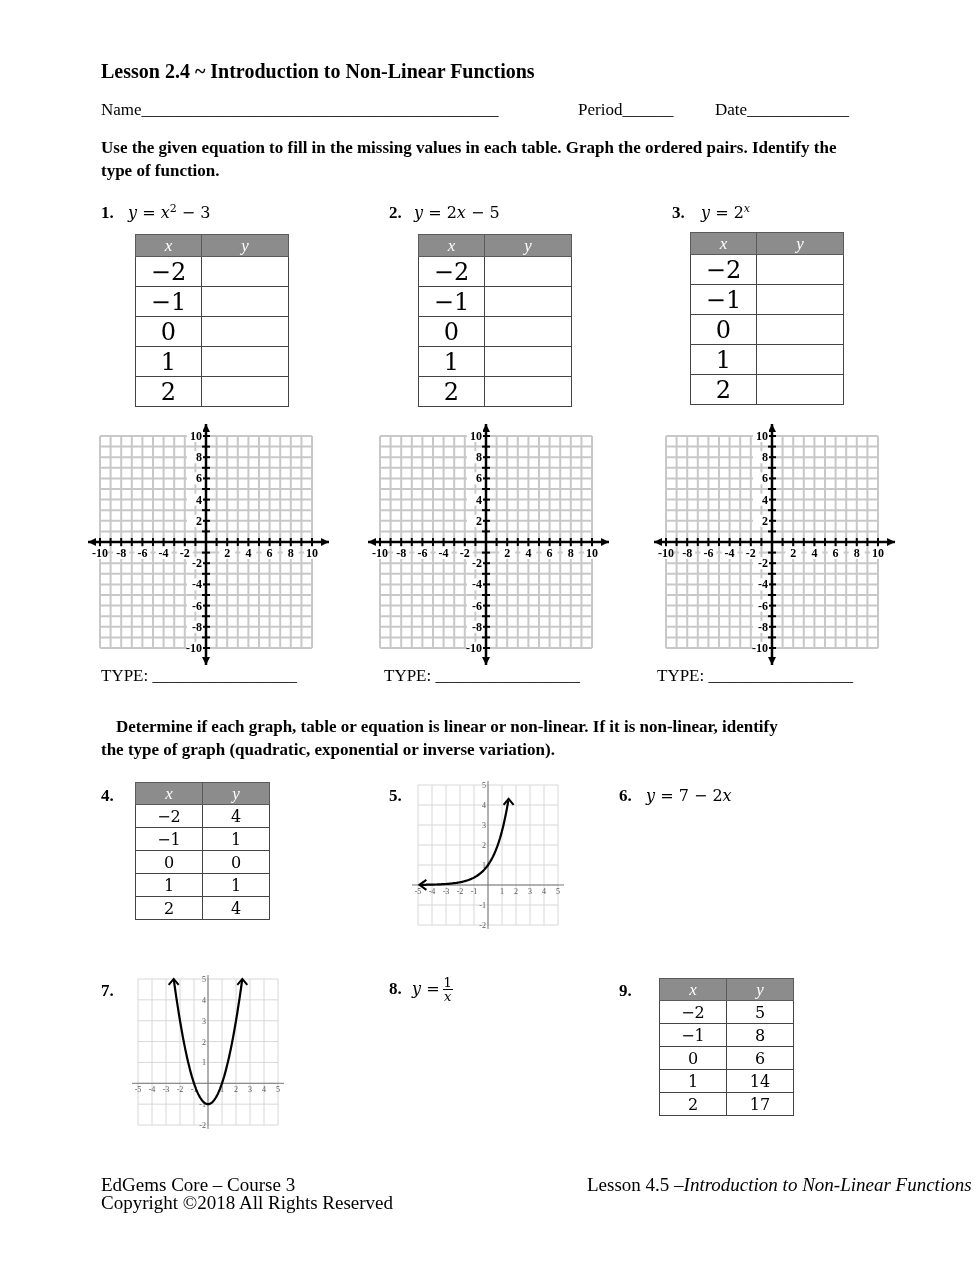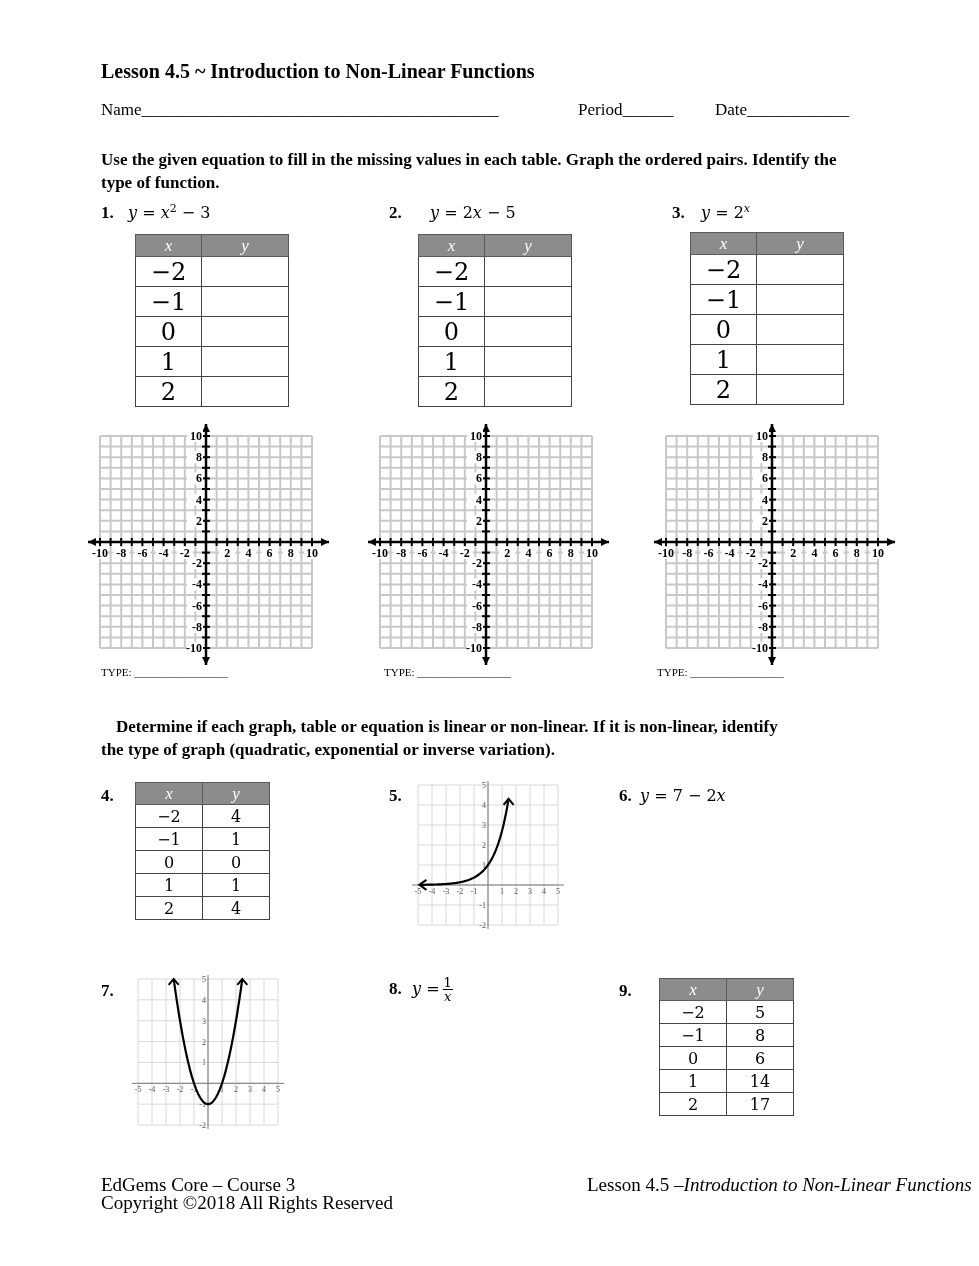--- a/index.html
+++ b/index.html
@@ -18,44 +18,44 @@
   table.t1 { border-collapse: collapse; position: absolute; }
   table.t1 th { background: #8c8c8c; color: #fff; font-style: italic; font-weight: normal; font-size: 17px; height: 22px; border: 1px solid #5a5a5a; font-family: "Liberation Serif", serif; }
   table.t1 td { border: 1px solid #444; height: 30px; font-size: 24px; text-align: center; font-family: "DejaVu Serif", serif; }
   table.t1 td.xc { width: 66px; }
   table.t1 td.yc { width: 87px; }
 
   table.t2 { border-collapse: collapse; position: absolute; }
   table.t2 th { background: #8c8c8c; color: #fff; font-style: italic; font-weight: normal; font-size: 17px; height: 22px; border: 1px solid #5a5a5a; }
   table.t2 td { border: 1px solid #444; height: 23px; font-size: 16px; text-align: center; font-family: "DejaVu Serif", serif; width: 67px; }
 
-  .typeline { font-size: 11px; white-space: nowrap; top: 666px; }
+  .typeline { font-size: 17px; white-space: nowrap; top: 666px; }
   .footer { font-size: 19px; line-height: 18px; white-space: nowrap; }
   .frac { display: inline-block; vertical-align: middle; text-align: center; font-size: 13px; line-height: 13px; margin-left: 3px; }
   .frac span { display: block; }
   .frac .num { border-bottom: 1px solid #000; padding: 0 1px; }
   svg text { font-family: "Liberation Serif", serif; }
 </style>
 </head>
 <body>
 
-<div class="abs title">Lesson 4.5 ~ Introduction to Non-Linear Functions</div>
+<div class="abs title">Lesson 2.4 ~ Introduction to Non-Linear Functions</div>
 <div class="abs line-field" style="left:101px;">Name__________________________________________</div>
 <div class="abs line-field" style="left:578px;">Period______</div>
 <div class="abs line-field" style="left:715px;text-align:right;">Date____________</div>
 
-<div class="abs instr" style="left:101px; top:148px; width:760px;">Use the given equation to fill in the missing values in each table.  Graph the ordered pairs. Identify the type of function.</div>
+<div class="abs instr" style="left:101px; top:136px; width:760px;">Use the given equation to fill in the missing values in each table.  Graph the ordered pairs. Identify the type of function.</div>
 
 <div class="abs prob-label" style="left:101px; top:203px;">
   <b>1</b><b>.</b>
   <span class="math" style="margin-left:10px;"><i>y</i> = <i>x</i><sup>2</sup> − 3</span>
 </div>
 <div class="abs prob-label" style="left:389px; top:203px;">
   <b>2</b><b>.</b>
-  <span class="math" style="margin-left:24px;"><i>y</i> = 2<i>x</i> − 5</span>
+  <span class="math" style="margin-left:8px;"><i>y</i> = 2<i>x</i> − 5</span>
 </div>
 <div class="abs prob-label" style="left:672px; top:203px;text-align:right;">
   <b>3</b><b>.</b>
   <span class="math" style="margin-left:12px;"><i>y</i> = 2<sup><i>x</i></sup></span>
 </div>
 
 <table class="t1" style="left:135px; top:234px;">
   <tbody>
       <tr>
         <th>x</th>
@@ -610,21 +610,21 @@
     <text x="78" y="89" text-anchor="end" font-size="8" fill="#555">1</text>
     <text x="78" y="129" text-anchor="end" font-size="8" fill="#555">-1</text>
     <text x="78" y="149" text-anchor="end" font-size="8" fill="#555">-2</text>
     <path d="M11.4 105.8 L12.1 105.8 L12.8 105.8 L13.5 105.8 L14.2 105.8 L14.9 105.8 L15.6 105.8 L16.3 105.8 L17.0 105.8 L17.7 105.8 L18.4 105.7 L19.1 105.7 L19.8 105.7 L20.5 105.7 L21.2 105.7 L21.9 105.7 L22.6 105.7 L23.3 105.6 L24.0 105.6 L24.7 105.6 L25.4 105.6 L26.1 105.6 L26.8 105.5 L27.5 105.5 L28.2 105.5 L28.9 105.5 L29.6 105.4 L30.3 105.4 L31.0 105.4 L31.7 105.4 L32.4 105.3 L33.1 105.3 L33.8 105.2 L34.5 105.2 L35.2 105.2 L35.9 105.1 L36.6 105.1 L37.3 105.0 L38.0 105.0 L38.7 104.9 L39.4 104.9 L40.1 104.8 L40.8 104.8 L41.5 104.7 L42.2 104.6 L42.9 104.6 L43.6 104.5 L44.3 104.4 L45.0 104.3 L45.7 104.2 L46.4 104.2 L47.1 104.1 L47.8 104.0 L48.5 103.9 L49.2 103.8 L49.9 103.6 L50.6 103.5 L51.3 103.4 L52.0 103.3 L52.7 103.1 L53.4 103.0 L54.1 102.8 L54.8 102.7 L55.5 102.5 L56.2 102.3 L56.9 102.1 L57.6 101.9 L58.3 101.7 L59.0 101.5 L59.7 101.3 L60.4 101.0 L61.1 100.8 L61.8 100.5 L62.5 100.2 L63.2 99.9 L63.9 99.6 L64.6 99.3 L65.3 99.0 L66.0 98.6 L66.7 98.2 L67.4 97.8 L68.1 97.4 L68.8 97.0 L69.5 96.5 L70.2 96.0 L70.9 95.5 L71.6 95.0 L72.3 94.4 L73.0 93.8 L73.7 93.2 L74.4 92.6 L75.1 91.9 L75.8 91.2 L76.5 90.4 L77.2 89.6 L77.9 88.8 L78.6 87.9 L79.3 87.0 L80.0 86.0 L80.7 85.0 L81.4 83.9 L82.1 82.8 L82.8 81.6 L83.5 80.4 L84.2 79.1 L84.9 77.7 L85.6 76.2 L86.3 74.7 L87.0 73.1 L87.7 71.5 L88.4 69.7 L89.1 67.9 L89.8 65.9 L90.5 63.9 L91.2 61.7 L91.9 59.5 L92.6 57.1 L93.3 54.6 L94.0 52.0 L94.7 49.3 L95.4 46.4 L96.1 43.3 L96.8 40.1 L97.5 36.8 L98.2 33.3 L98.9 29.6 L99.6 25.7 L100.3 21.6" fill="none" stroke="#000" stroke-width="2.2"></path>
     <path d="M18.399999999999995 100.84606139335396 L11.399999999999995 105.84606139335396 L18.399999999999995 110.84606139335396" fill="none" stroke="#000" stroke-width="2"></path>
     <path d="M95.58 25.873910464895744 L100.58 19.873910464895744 L105.58 25.873910464895744" fill="none" stroke="#000" stroke-width="2"></path>
   </svg>
 
 <div class="abs prob-label" style="left:619px; top:786px;">
   <b>6</b><b>.</b>
-  <span class="math" style="margin-left:4px;"><i>y</i> = 7 − 2<i>x</i></span>
+  <span class="math" style="margin-left:10px;"><i>y</i> = 7 − 2<i>x</i></span>
 </div>
 
 <div class="abs prob-label" style="left:101px; top:981px;"><b>7</b><b>.</b></div>
 <svg class="abs" id="graph7" style="left:128px; top:973px;" width="160" height="158">
     <line x1="10" y1="6" x2="10" y2="152" stroke="#d8d8d8" stroke-width="1"></line>
     <line x1="24" y1="6" x2="24" y2="152" stroke="#d8d8d8" stroke-width="1"></line>
     <line x1="38" y1="6" x2="38" y2="152" stroke="#d8d8d8" stroke-width="1"></line>
     <line x1="52" y1="6" x2="52" y2="152" stroke="#d8d8d8" stroke-width="1"></line>
     <line x1="66" y1="6" x2="66" y2="152" stroke="#d8d8d8" stroke-width="1"></line>
     <line x1="80" y1="6" x2="80" y2="152" stroke="#d8d8d8" stroke-width="1"></line>

